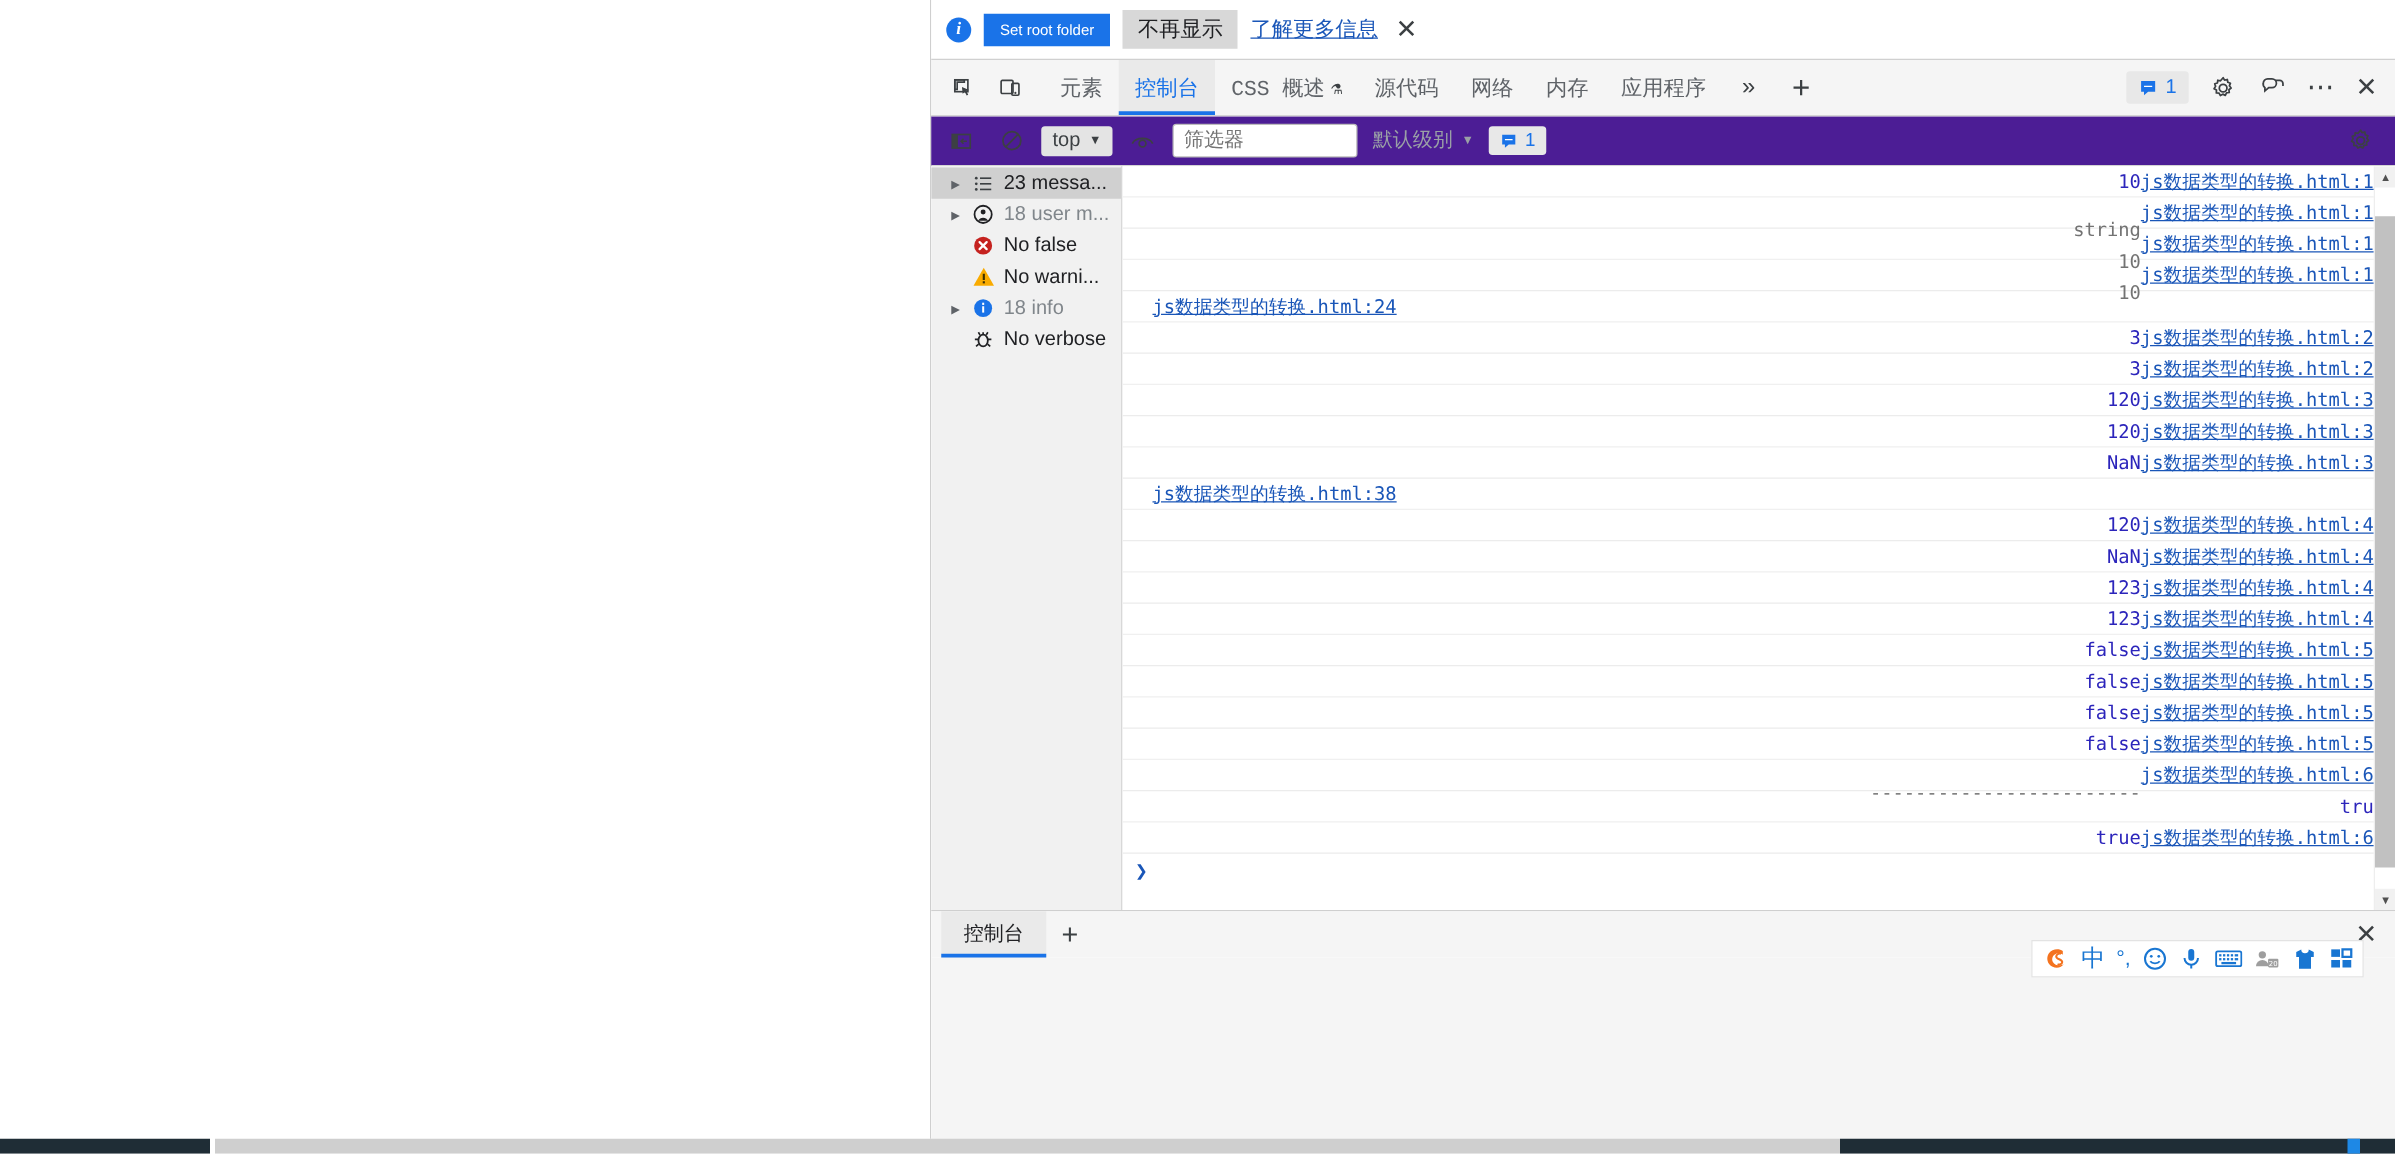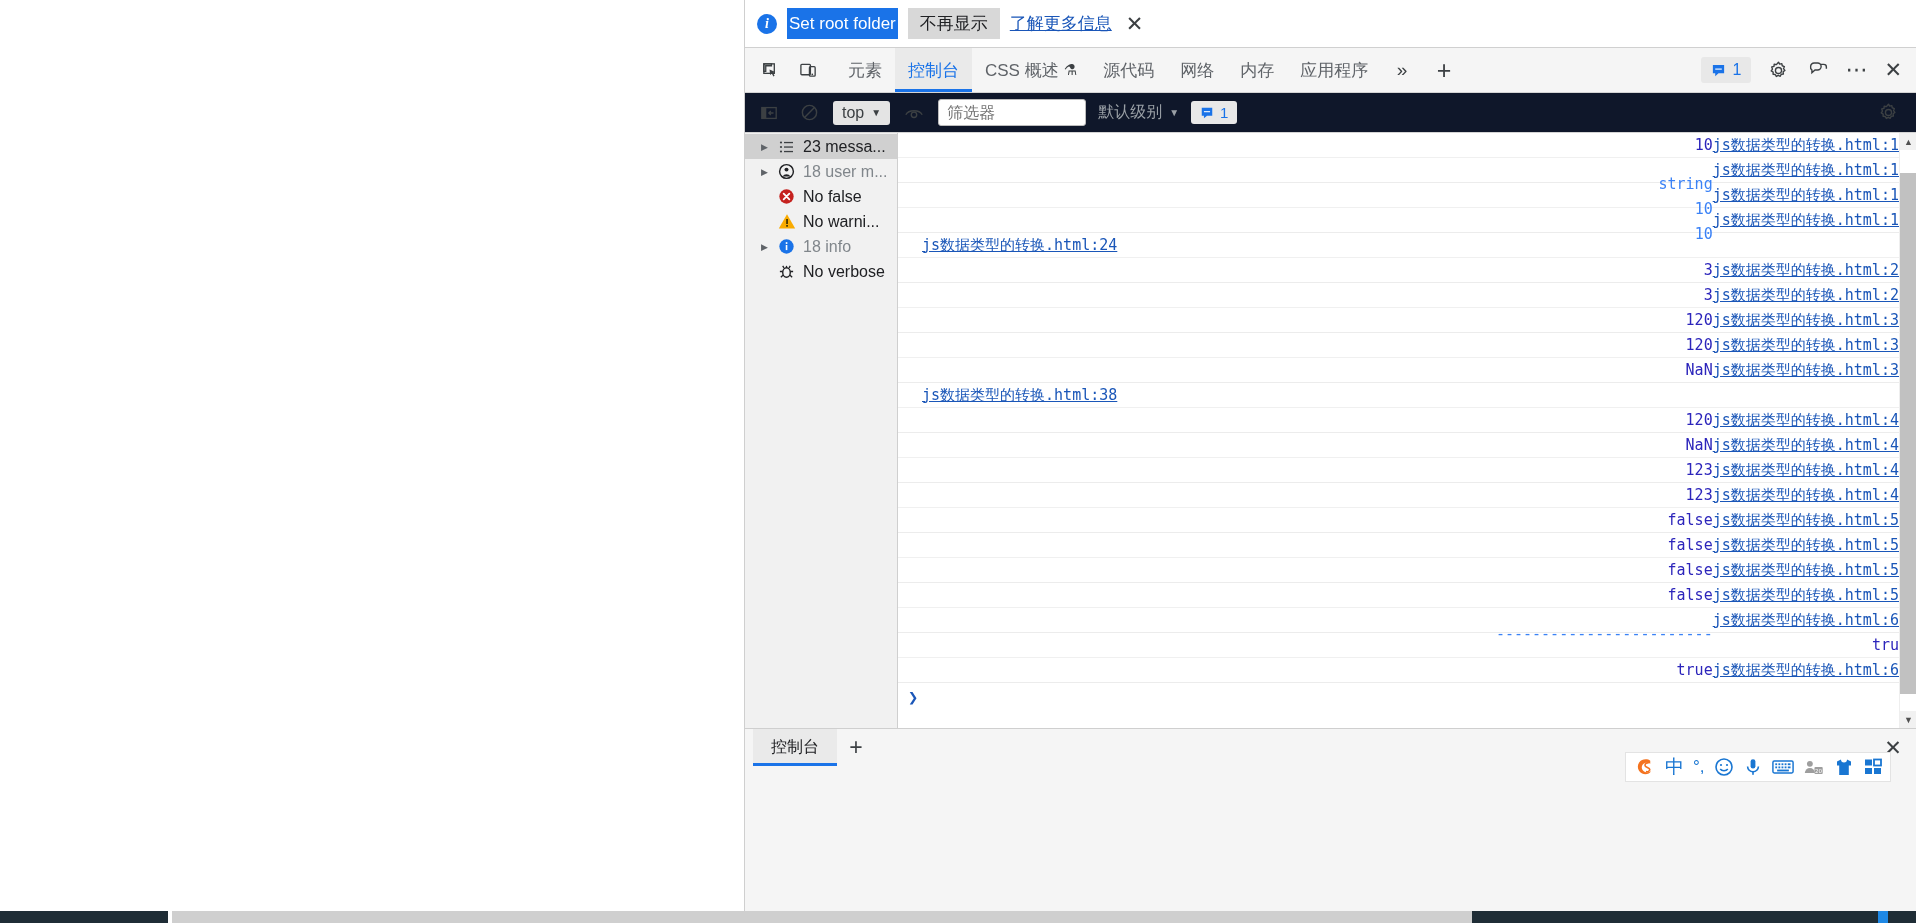--- a/index.html
+++ b/index.html
@@ -61,21 +61,21 @@
     display: flex; align-items: center; justify-content: center;
     flex: 0 0 auto;
     font-family: "Liberation Serif", serif;
   }
   .notif-text {
     font-size: 17px; color: #202124; white-space: nowrap;
     flex: 1 1 auto;
   }
   .notif-btn-primary {
     background: #1a73e8; color: #fff; border: none;
-    font-size: 17px; padding: 7px 2px; cursor: pointer;
+    font-size: 12px; padding: 7px 13px; cursor: pointer;
     white-space: nowrap; font-family: "Liberation Sans", sans-serif;
     line-height: 1;
   }
   .notif-btn-secondary {
     background: #d8d8d8; color: #202124; border: none;
     font-size: 17px; padding: 7px 12px; cursor: pointer;
     white-space: nowrap; font-family: "Liberation Sans", sans-serif;
     line-height: 1;
   }
   .notif-link {
@@ -98,21 +98,21 @@
   }
   .tb-iconbtn {
     width: 38px; display: flex; align-items: center; justify-content: center;
     cursor: pointer; color: #3c4043;
   }
   .tb-sep { width: 8px; }
   .tab {
     display: flex; align-items: center; gap: 5px;
     padding: 0 13px;
     font-size: 17px; color: #5f6368; cursor: pointer;
-    position: relative; white-space: nowrap;
+    position: relative; white-space: nowrap; font-family: Liberation Mono, monospace;
   }
   .tab.active {
     background: #eaeaea; color: #1a73e8;
   }
   .tab.active::after {
     content: ''; position: absolute; left: 0; right: 0; bottom: 0;
     height: 3px; background: #1a73e8;
   }
   .tabbar-spacer { flex: 1 1 auto; }
   .tb-right {
@@ -122,21 +122,21 @@
     display: flex; align-items: center; gap: 6px;
     background: #e8e8e8; border-radius: 3px;
     padding: 4px 10px; margin: 0 6px; cursor: pointer;
   }
   .issues-chip .cnt { font-size: 16px; color: #1a73e8; }
   .dots { font-size: 22px; color: #3c4043; letter-spacing: 1px; padding: 0 6px; cursor:pointer;}
   .xclose { font-size: 21px; color: #3c4043; padding: 0 8px; cursor:pointer;}
 
   
   .filterbar {
-    height: 40px; background: #0f172a;
+    height: 40px; background: #4c1d95;
     border-bottom: 1px solid #d4d4d4;
     display: flex; align-items: center;
     padding: 0 8px; gap: 8px;
   }
   .fb-icon { width: 32px; height: 26px; display:flex; align-items:center; justify-content:center; cursor:pointer; color:#3c4043;}
   .ctx-select {
     display: flex; align-items: center; gap: 7px;
     background: #e4e4e4; border-radius: 3px;
     padding: 3px 9px; font-size: 16px; color: #3c4043; cursor: pointer;
   }
@@ -193,21 +193,21 @@
   .logrow {
     height: 25px; display: flex; align-items: center;
     border-bottom: 1px solid #f0f0f0;
     padding-left: 24px; padding-right: 8px;
     font-family: "DejaVu Sans Mono", monospace;
     font-size: 15px;
     text-align: right;
   }
   .logrow.alt { border-bottom: 1px solid #ececec; }
   .lv { color: #2c25bb; flex: 1 1 auto; white-space: nowrap; }
-  .lv.black { color: #3b82f6; margin-top: 28px; }
+  .lv.black { color: #737373; margin-top: 28px; }
   .src {
     color: #1a56b8; text-decoration: underline; cursor: pointer;
     white-space: nowrap; font-size: 15px;
     font-family: "DejaVu Sans Mono", monospace;
   }
   .prompt-row {
     height: 28px; display: flex; align-items: center;
     padding-left: 10px;
   }
   .prompt-chev { color: #1a56b8; font-size: 17px; font-weight: bold; font-family:"DejaVu Sans Mono", monospace;}

